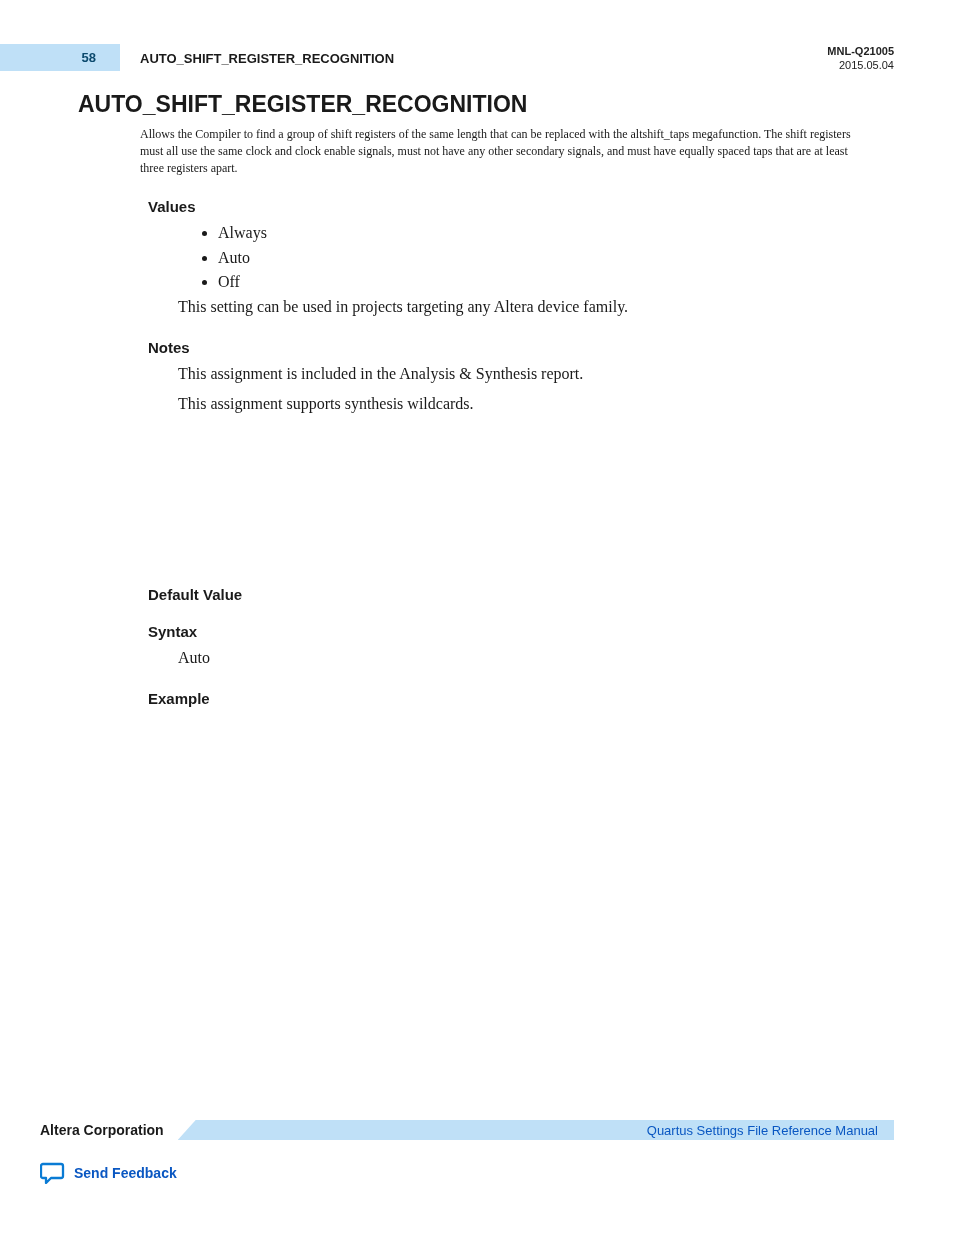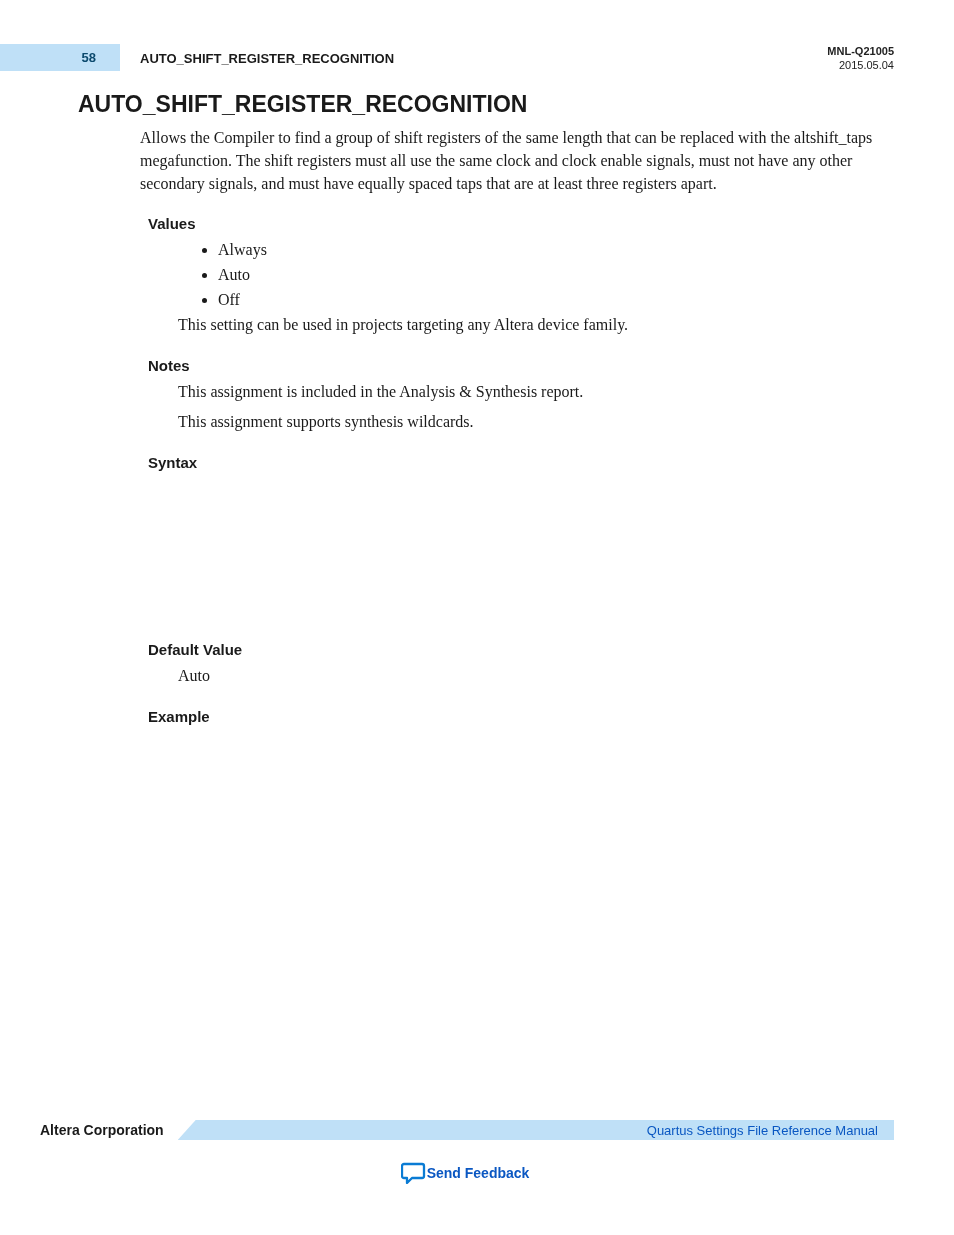--- a/index.html
+++ b/index.html
@@ -55,21 +55,21 @@
   
   .content { padding-left: 38px; }
   h1 {
     font-family: "Myriad Pro", "Segoe UI", Arial, sans-serif;
     font-weight: 700;
     font-size: 23px;
     color: #1a1a1a;
     margin-bottom: 8px;
   }
   .body-text {
-    font-size: 16px;
+    font-size: 12px;
     line-height: 1.45;
     padding-left: 62px;
     padding-right: 20px;
   }
   .section-label {
     font-family: "Myriad Pro", "Segoe UI", Arial, sans-serif;
     font-weight: 700;
     font-size: 15px;
     margin-left: 70px;
     margin-top: 20px;
@@ -120,22 +120,23 @@
     padding-right: 16px;
   }
   .manual-link {
     font-family: "Myriad Pro", "Segoe UI", Arial, sans-serif;
     font-weight: 400;
     font-size: 13px;
     color: #0a57c2;
   }
   .feedback {
     display: flex;
-    justify-content: center;
+    justify-content: flex-start;
     align-items: center;
+    gap: 8px;
     margin-top: 22px;
     padding-right: 4px;
   }
   .feedback-link {
     font-family: "Myriad Pro", "Segoe UI", Arial, sans-serif;
     font-weight: 700;
     font-size: 14px;
     color: #0a57c2;
   }
   .feedback svg { display: block; }
@@ -167,23 +168,23 @@
     </ul>
 
     <div class="section-body">This setting can be used in projects targeting any Altera device family.</div>
 
     <div class="section-label">Notes</div>
     <div class="section-body">
       <p>This assignment is included in the Analysis &amp; Synthesis report.</p>
       <p>This assignment supports synthesis wildcards.</p>
     </div>
 
+    <div class="section-label" style="margin-top:170px">Default Value</div>
+
     <div class="section-label">Syntax</div>
-
-    <div class="section-label" style="margin-top:170px">Default Value</div>
     <div class="section-body">Auto</div>
 
     <div class="section-label">Example</div>
   </div>
 
   <div class="footer">
     <div class="footer-bar">
       <div class="corp">Altera Corporation</div>
       <div class="bar-shape">
         <span class="manual-link">Quartus Settings File Reference Manual</span>

